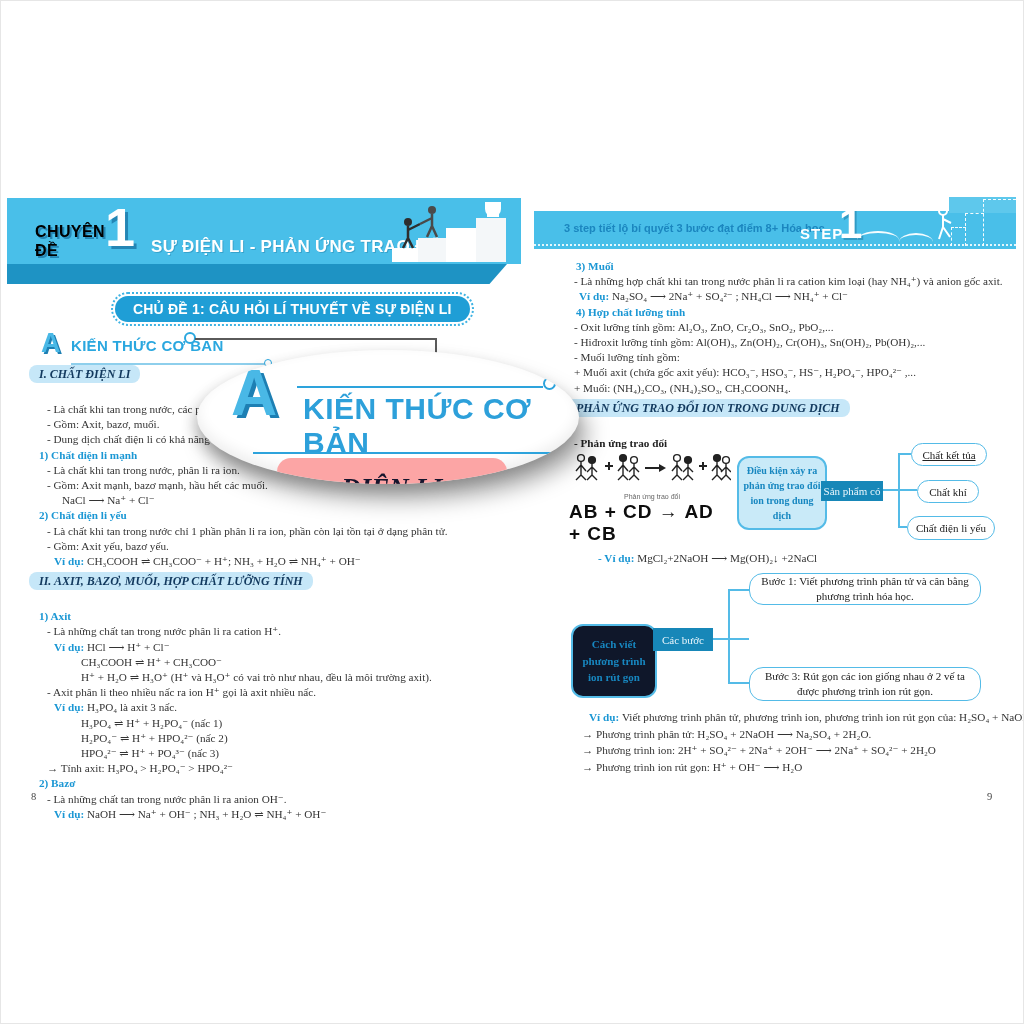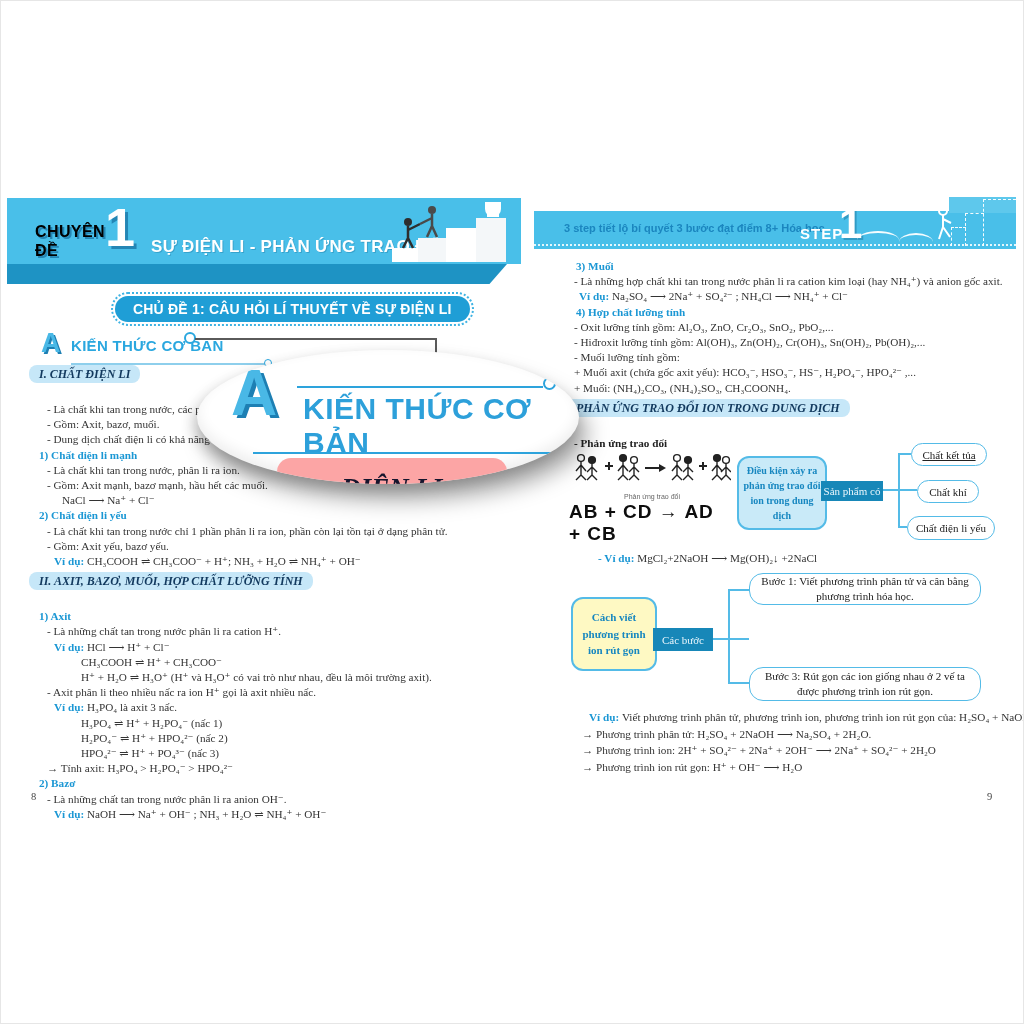--- a/index.html
+++ b/index.html
@@ -76,21 +76,21 @@
   .prod-box{left:820px;top:480px;width:62px;height:20px;}
   .leaf{background:#fff;border:1.5px solid #54bbe7;border-radius:13px;display:flex;align-items:center;justify-content:center;
         font-family:"Liberation Serif","DejaVu Serif",serif;font-size:11px;color:#222;}
   .leaf1{left:910px;top:442px;width:74px;height:21px;text-decoration:underline;}
   .leaf2{left:916px;top:479px;width:60px;height:21px;}
   .leaf3{left:906px;top:515px;width:86px;height:22px;}
   .conn{background:#54bbe7;}
   .example-line{left:572px;top:550px;width:440px;}
 
   
-  .flow-left{left:570px;top:596px;width:78px;height:66px;background:#fef9c3;border:2px solid #54bbe7;border-radius:12px;
+  .flow-left{left:570px;top:623px;width:78px;height:66px;background:#0f172a;border:2px solid #54bbe7;border-radius:12px;
              display:flex;align-items:center;justify-content:center;text-align:center;
              font-family:"Liberation Serif","DejaVu Serif",serif;font-size:11px;font-weight:bold;color:#1787c0;line-height:1.5;padding:2px;}
   .cacbuoc{left:652px;top:627px;width:60px;height:23px;}
   .stepbox{background:#fff;border:1.5px solid #54bbe7;border-radius:14px;display:flex;align-items:center;justify-content:center;
            text-align:center;font-family:"Liberation Serif","DejaVu Serif",serif;font-size:11px;color:#222;line-height:1.35;padding:8px 10px;box-sizing:border-box;}
   .step1{left:748px;top:572px;width:232px;height:32px;}
   .step2{left:748px;top:618px;width:240px;height:42px;}
   .step3{left:748px;top:666px;width:232px;height:34px;}
   .botcol{left:563px;top:708px;width:452px;}
   .botcol .ln{line-height:16.5px;}

